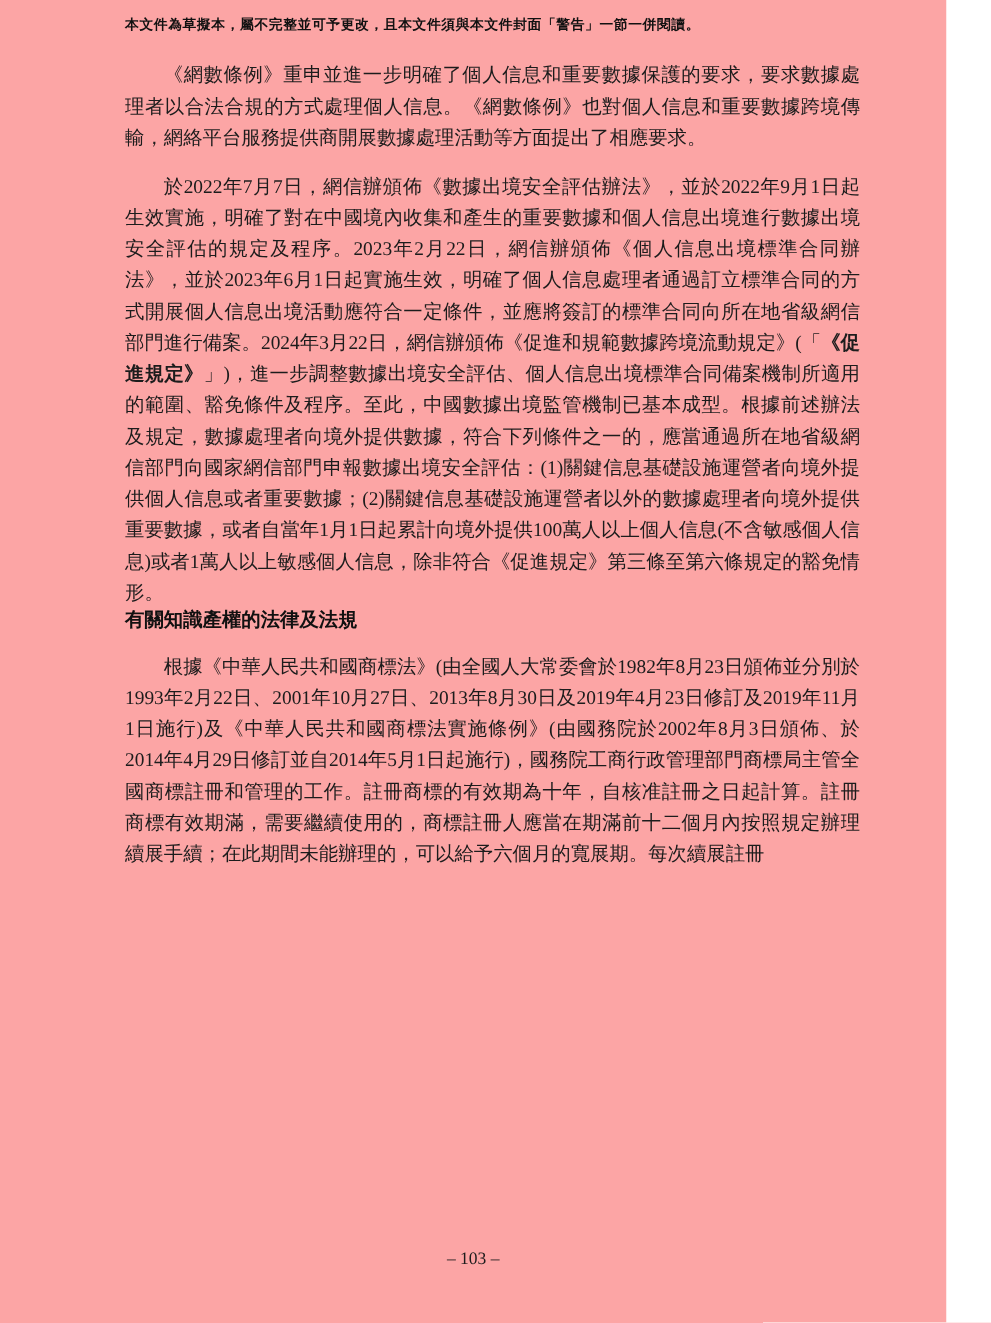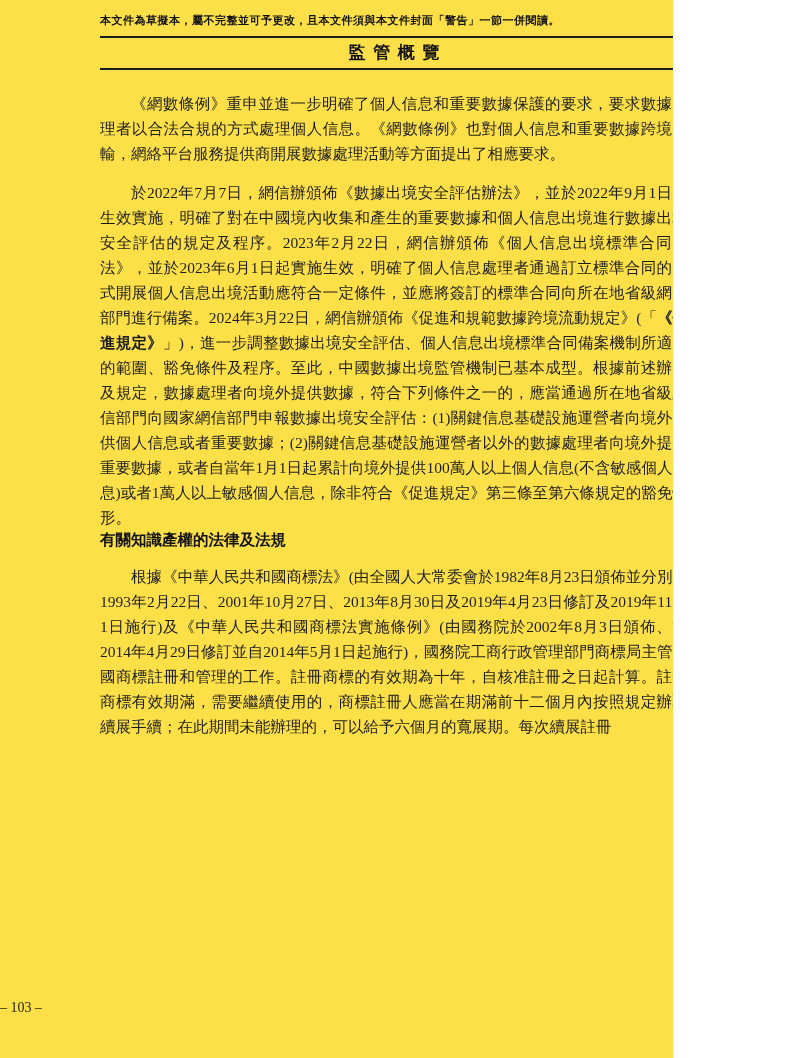--- a/index.html
+++ b/index.html
@@ -1,20 +1,20 @@
 <!DOCTYPE html>
 <html><head>
 <meta charset="utf-8">
 <style>
   html, body { margin: 0; padding: 0; background: #ffffff; }
   .page {
     position: relative;
-    width: 673px;
+    width: 757px;
     height: 1058px;
-    background: #fde047;
+    background: #fca5a5;
     overflow: hidden;
     font-family: "Liberation Serif", serif;
     color: #1c1c1c;
   }
   .content {
     width: 588px;
     margin-left: 100px;
   }
   .disclaimer {
     padding-top: 13px;
@@ -61,36 +61,33 @@
     color: #111;
     text-indent: 0;
   }
   .heading-ip { }
   .heading-trademark { margin-top: 25px; }
   .page-footer {
     position: absolute;
     left: 0;
     bottom: 42px;
     width: 100%;
-    text-align: left;
+    text-align: center;
     font-size: 14px;
     color: #1c1c1c;
   }
 </style>
 </head>
 <body>
 
 <div class="page">
   <div class="content">
 
     <div class="disclaimer">本文件為草擬本，屬不完整並可予更改，且本文件須與本文件封面「警告」一節一併閱讀。</div>
 
-    <div class="header-box">
-      <span class="header-title">監管概覽</span>
-    </div>
 
     <div class="body-text">
 
       <p class="para para1">《網數條例》重申並進一步明確了個人信息和重要數據保護的要求，要求數據處理者以合法合規的方式處理個人信息。《網數條例》也對個人信息和重要數據跨境傳輸，網絡平台服務提供商開展數據處理活動等方面提出了相應要求。</p>
 
       <p class="para para2"><span>於2022年7月7日，網信辦頒佈《數據出境安全評估辦法》，並於2022年9月1日起生效實施，明確了對在中國境內收集和產生的重要數據和個人信息出境進行數據出境安全評估的規定及程序。2023年2月22日，網信辦頒佈《個人信息出境標準合同辦法》，並於2023年6月1日起實施生效，明確了個人信息處理者通過訂立標準合同的方式開展個人信息出境活動應符合一定條件，並應將簽訂的標準合同向所在地省級網信部門進行備案。2024年3月22日，網信辦頒佈《促進和規範數據跨境流動規定》(「</span><span class="bold-term">《促進規定》</span><span>」)，進一步調整數據出境安全評估、個人信息出境標準合同備案機制所適用的範圍、豁免條件及程序。至此，中國數據出境監管機制已基本成型。根據前述辦法及規定，數據處理者向境外提供數據，符合下列條件之一的，應當通過所在地省級網信部門向國家網信部門申報數據出境安全評估：(1)關鍵信息基礎設施運營者向境外提供個人信息或者重要數據；(2)關鍵信息基礎設施運營者以外的數據處理者向境外提供重要數據，或者自當年1月1日起累計向境外提供100萬人以上個人信息(不含敏感個人信息)或者1萬人以上敏感個人信息，除非符合《促進規定》第三條至第六條規定的豁免情形。</span></p>
 
       <div class="heading heading-ip">有關知識產權的法律及法規</div>
 
 

